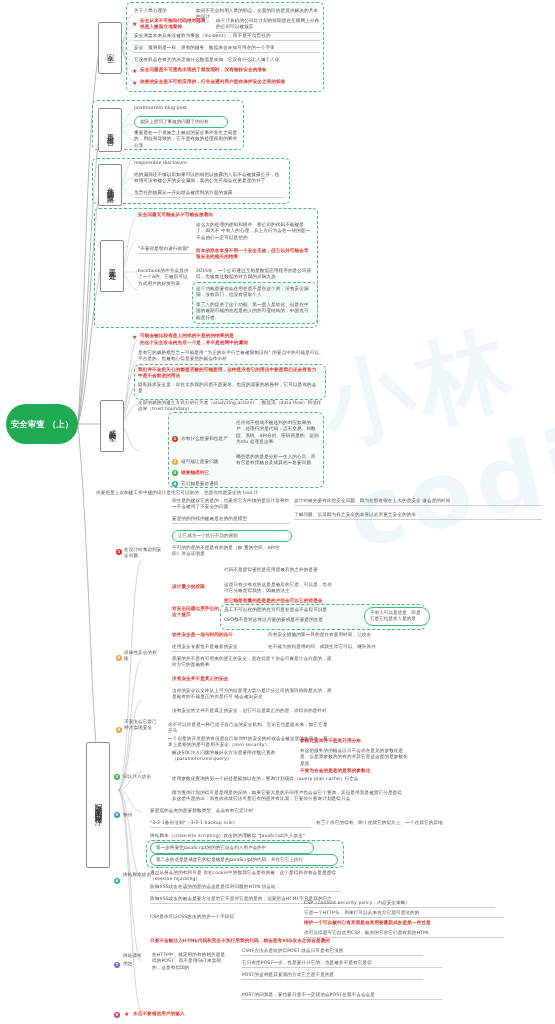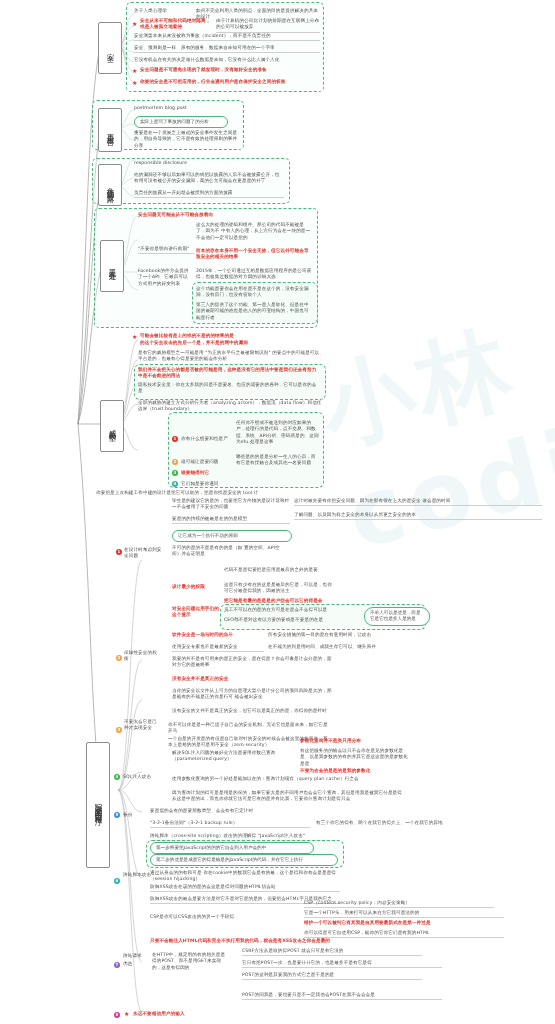--- a/index.html
+++ b/index.html
@@ -83,20 +83,24 @@
       <path d="M118 790 C 130 790, 130 660, 142 660"></path>
       <path d="M118 790 C 130 790, 130 700, 142 700"></path>
       <path d="M118 790 C 130 790, 130 772, 142 772"></path>
       <path d="M118 790 C 130 790, 130 812, 142 812"></path>
       <path d="M118 790 C 130 790, 130 878, 142 878"></path>
       <path d="M118 790 C 130 790, 130 962, 142 962"></path>
       <path d="M118 790 C 130 790, 130 1012, 142 1012"></path>
     </g>
   </svg>
 
+  <div class="root">
+    <span>安全审查
+（上）</span>
+  </div>
 
   <div class="grp" style="left:126px;top:2px;width:196px;height:88px;"></div>
   <div class="vbox" style="left:98px;top:22px;width:18px;height:44px;">
     <span>安全</span>
   </div>
 
   <div class="txt" style="left:134px;top:8px;width:58px;">关于人类心理学</div>
   <div class="txt" style="left:196px;top:8px;width:124px;">如何不完全利用人类的弱点，全面的目的是提供解决的具体的设计</div>
   <div class="star" style="left:132px;top:21px;">★</div>
   <div class="txt red" style="left:140px;top:18px;width:72px;">安全从来不可能和代码绝对隔离，或是人被孤立地看待</div>

